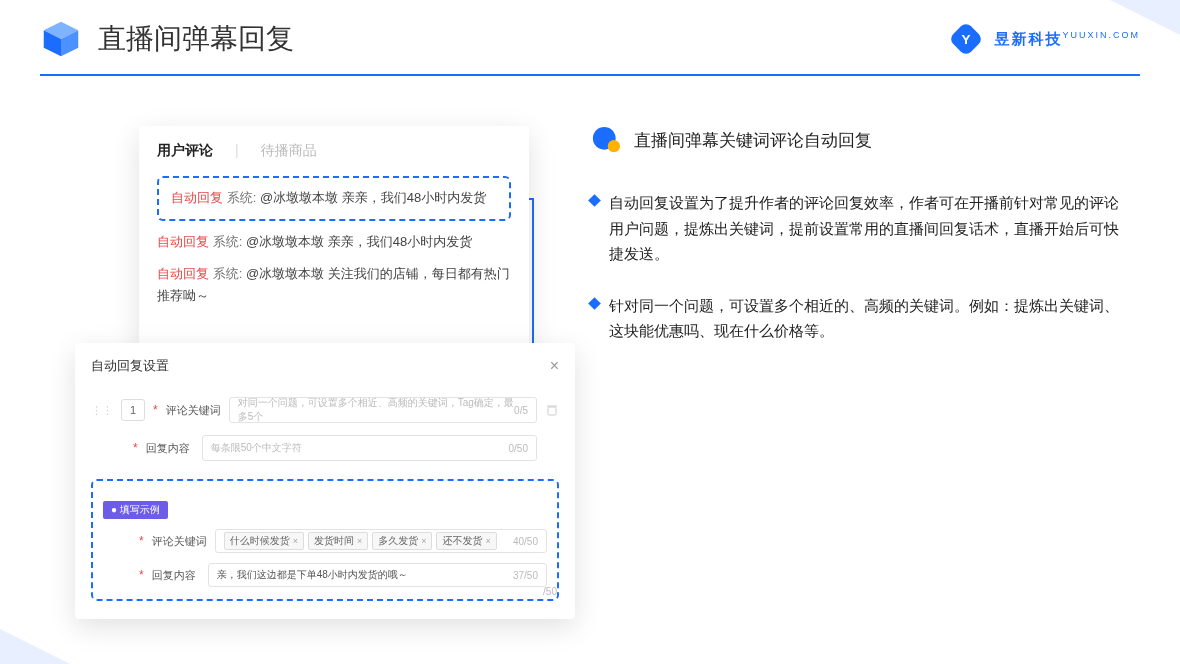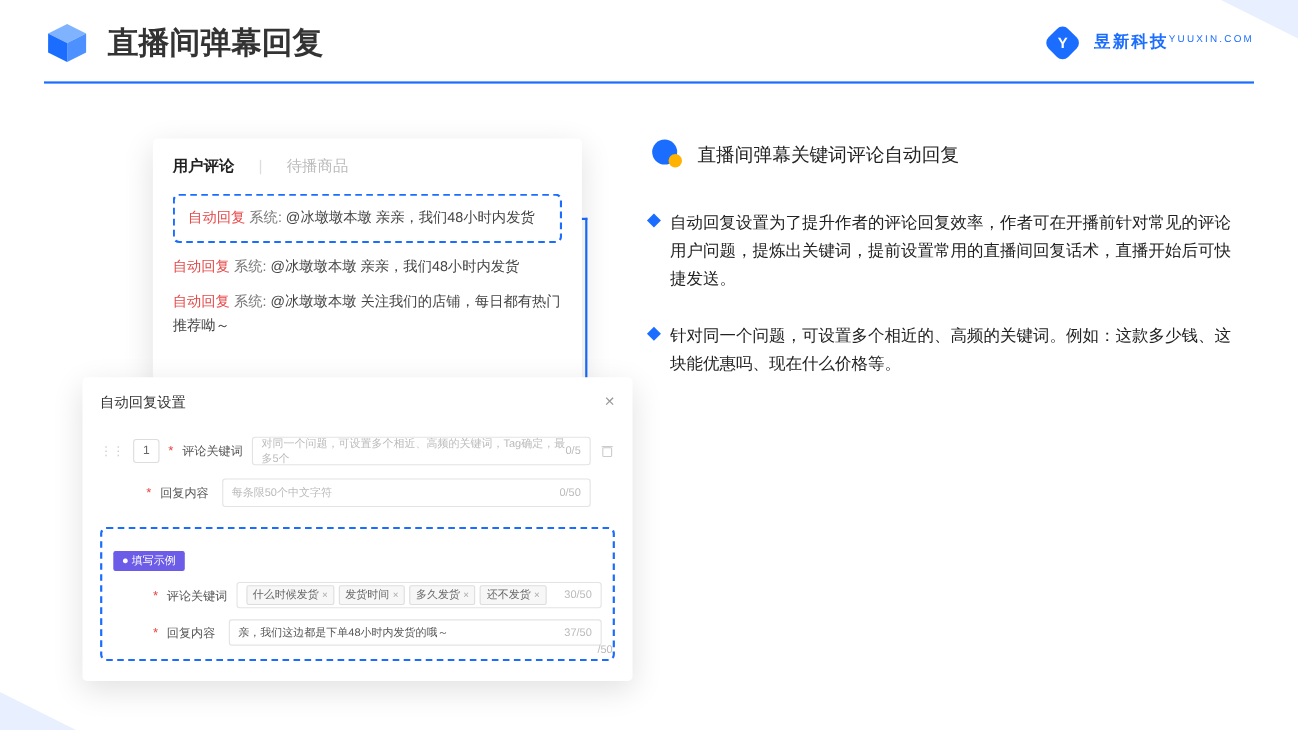--- a/index.html
+++ b/index.html
@@ -17,21 +17,21 @@
   padding: 20px 40px 10px 40px;
   gap: 16px;
 }
 .cube-icon {
   width: 42px;
   height: 38px;
 }
 .page-title {
   font-size: 28px;
   color: #333;
-  font-weight: 700;
+  font-weight: 400;
   flex: 1;
 }
 .brand {
   display: flex;
   align-items: center;
   gap: 10px;
 }
 .brand-logo {
   width: 36px;
   height: 36px;
@@ -374,21 +374,21 @@
                 </span>
               <span class="chip">
                   <span>多久发货</span>
                   <span class="chip-x">×</span>
                 </span>
               <span class="chip">
                   <span>还不发货</span>
                   <span class="chip-x">×</span>
                 </span>
             </span>
-            <span class="count">30/50</span>
+            <span class="count">40/50</span>
           </div>
         </div>
 
         <div class="ex-row" style="padding-left:36px;">
           <span class="dot-red">*</span>
           <span class="label">回复内容</span>
           <div class="ex-content">
             <span>亲，我们这边都是下单48小时内发货的哦～</span>
             <span class="count">37/50</span>
           </div>
@@ -405,16 +405,16 @@
         <circle cx="27" cy="23" r="7" fill="#ffb300"></circle>
       </svg>
       <div class="section-title">直播间弹幕关键词评论自动回复</div>
     </div>
     <div class="bullet">
       <div class="diamond"></div>
       <div class="bullet-text">自动回复设置为了提升作者的评论回复效率，作者可在开播前针对常见的评论用户问题，提炼出关键词，提前设置常用的直播间回复话术，直播开始后可快捷发送。</div>
     </div>
     <div class="bullet">
       <div class="diamond"></div>
-      <div class="bullet-text">针对同一个问题，可设置多个相近的、高频的关键词。例如：这款多少钱、这块能优惠吗、现在什么价格等。</div>
+      <div class="bullet-text">针对同一个问题，可设置多个相近的、高频的关键词。例如：提炼出关键词、这块能优惠吗、现在什么价格等。</div>
     </div>
   </div>
 </div>
 
 </body></html>

